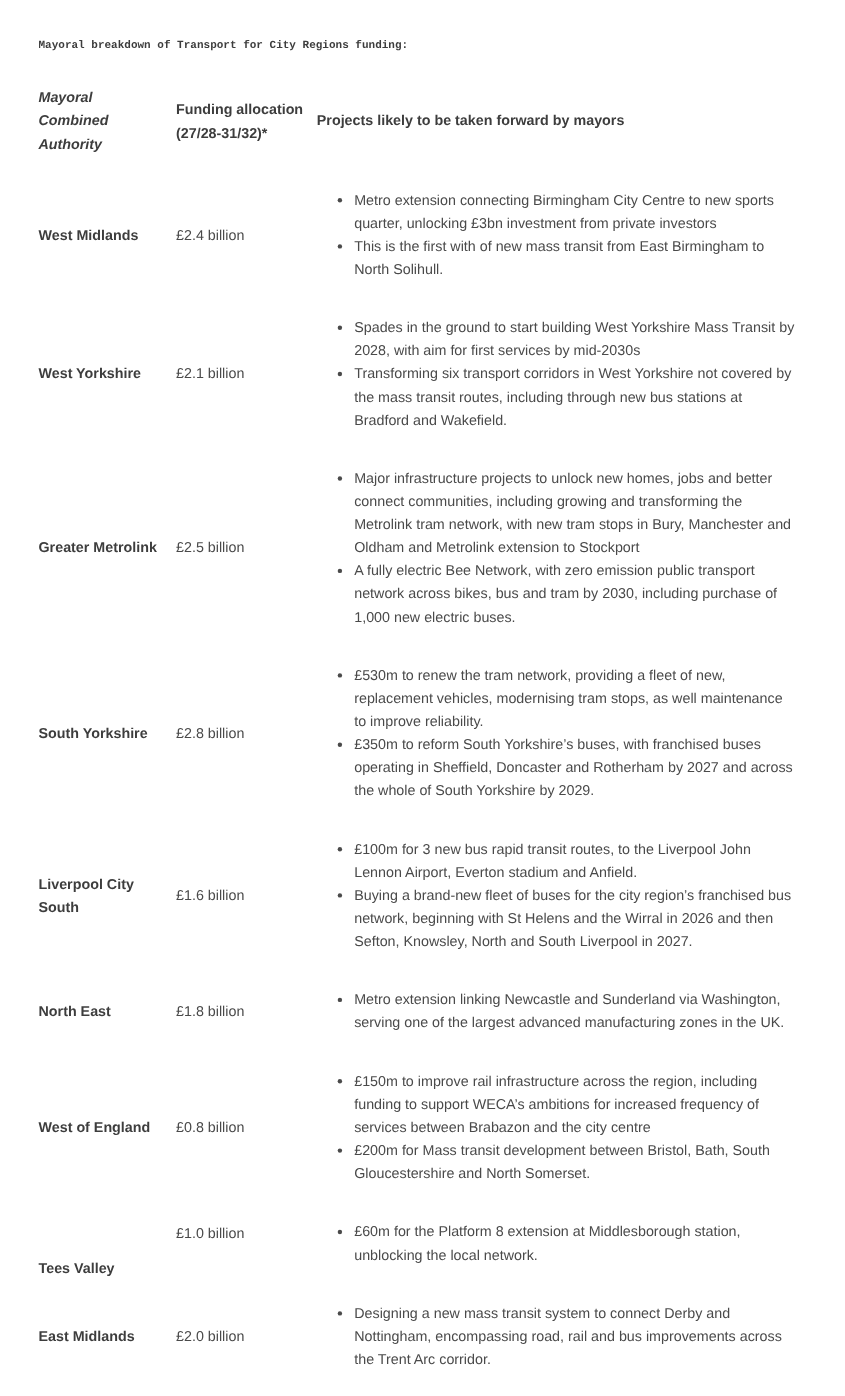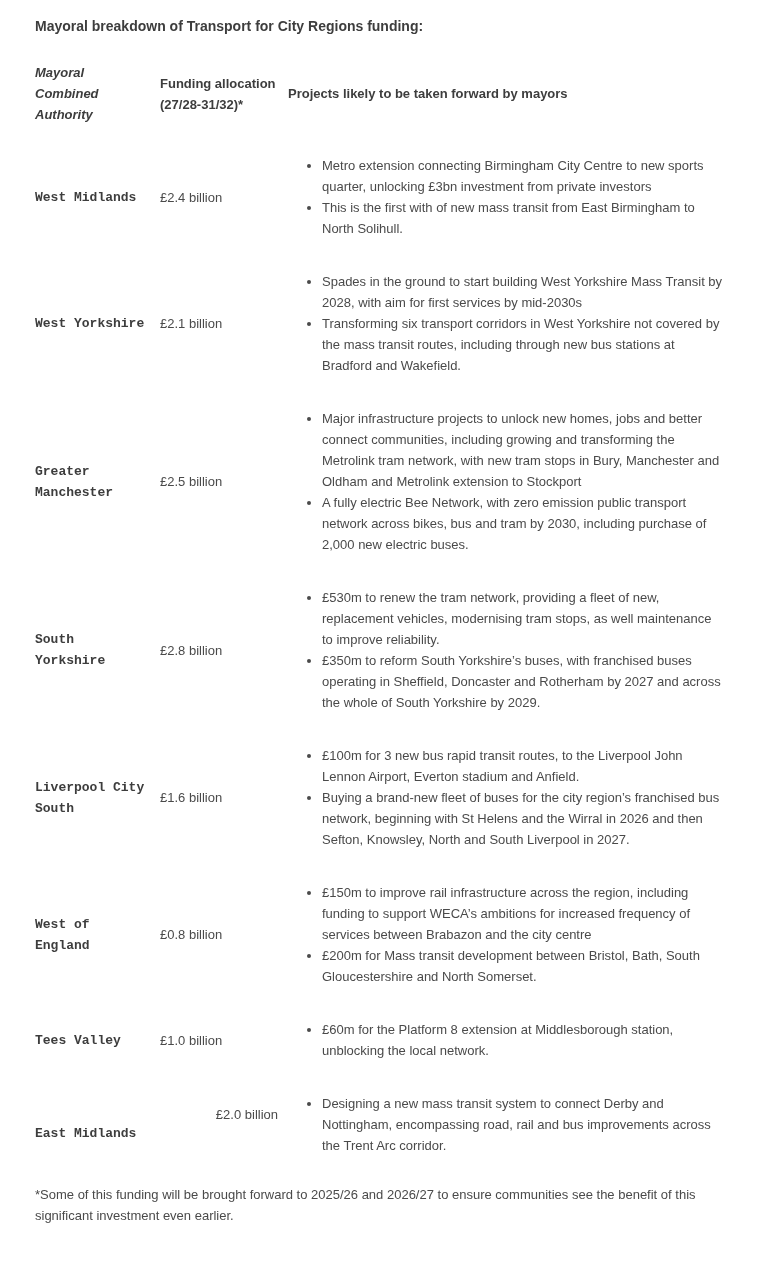--- a/index.html
+++ b/index.html
@@ -9,25 +9,26 @@
     width: 768px;
   }
   .page {
     position: relative;
     width: 768px;
     min-height: 1269px;
     background: #ffffff;
     padding: 16px 45px 30px 35px;
   }
   .title {
-    margin: 0 0 25px 0;
-    font-size: 14px;
+    margin: 16px 0 25px 0;
+    font-size: 10px;
     font-weight: 700;
     color: #3d3d3d;
     line-height: 21px;
+    font-family: Liberation Mono, monospace;
   }
   table.funding-table {
     border-collapse: collapse;
     width: 100%;
     table-layout: fixed;
   }
   th {
     text-align: left;
     vertical-align: middle;
     font-size: 13px;
@@ -43,32 +44,31 @@
     vertical-align: middle;
     font-size: 13px;
     line-height: 21px;
     color: #4a4a4a;
     padding: 16px 0;
   }
   td.authority {
     font-weight: 700;
     color: #3d3d3d;
     padding-right: 10px;
-    font-family: Liberation Mono, monospace;
   }
   td.funding { padding-right: 10px; }
   td.projects ul {
     margin: 0;
     padding-left: 34px;
     list-style: disc outside;
   }
   td.projects li { margin: 0; }
   
-  tbody tr:nth-child(8) td.funding   { position: relative; top: -10px; text-align: right; }
-  tbody tr:nth-child(8) td.authority { position: relative; top: 9px; }
+  tbody tr:nth-child(8) td.funding   { position: relative; top: -10px; }
+  tbody tr:nth-child(8) td.authority { position: relative; top: 22px; }
   .footnote {
     margin: 12px 0 0 0;
     font-size: 13px;
     line-height: 21px;
     color: #4a4a4a;
     max-width: 688px;
   }
 </style>
 </head>
 <body>
@@ -102,26 +102,26 @@
     <td class="funding">£2.1 billion</td>
     <td class="projects">
       <ul>
               <li>Spades in the ground to start building West Yorkshire Mass Transit by 2028, with aim for first services by mid-2030s</li>
               <li>Transforming six transport corridors in West Yorkshire not covered by the mass transit routes, including through new bus stations at Bradford and Wakefield.</li>
             </ul>
     </td>
   </tr>
 
   <tr>
-    <td class="authority">Greater Manchester</td>
+    <td class="authority">Greater Metrolink</td>
     <td class="funding">£2.5 billion</td>
     <td class="projects">
       <ul>
               <li>Major infrastructure projects to unlock new homes, jobs and better connect communities, including growing and transforming the Metrolink tram network, with new tram stops in Bury, Manchester and Oldham and Metrolink extension to Stockport</li>
-              <li>A fully electric Bee Network, with zero emission public transport network across bikes, bus and tram by 2030, including purchase of 2,000 new electric buses.</li>
+              <li>A fully electric Bee Network, with zero emission public transport network across bikes, bus and tram by 2030, including purchase of 1,000 new electric buses.</li>
             </ul>
     </td>
   </tr>
 
   <tr>
     <td class="authority">South Yorkshire</td>
     <td class="funding">£2.8 billion</td>
     <td class="projects">
       <ul>
               <li>£530m to renew the tram network, providing a fleet of new, replacement vehicles, modernising tram stops, as well maintenance to improve reliability.</li>
@@ -134,20 +134,29 @@
     <td class="authority">Liverpool City South</td>
     <td class="funding">£1.6 billion</td>
     <td class="projects">
       <ul>
               <li>£100m for 3 new bus rapid transit routes, to the Liverpool John Lennon Airport, Everton stadium and Anfield.</li>
               <li>Buying a brand-new fleet of buses for the city region’s franchised bus network, beginning with St Helens and the Wirral in 2026 and then Sefton, Knowsley, North and South Liverpool in 2027.</li>
             </ul>
     </td>
   </tr>
 
+  <tr>
+    <td class="authority">North East</td>
+    <td class="funding">£1.8 billion</td>
+    <td class="projects">
+      <ul>
+              <li>Metro extension linking Newcastle and Sunderland via Washington, serving one of the largest advanced manufacturing zones in the UK.</li>
+            </ul>
+    </td>
+  </tr>
 
   <tr>
     <td class="authority">West of England</td>
     <td class="funding">£0.8 billion</td>
     <td class="projects">
       <ul>
               <li>£150m to improve rail infrastructure across the region, including funding to support WECA’s ambitions for increased frequency of services between Brabazon and the city centre</li>
               <li>£200m for Mass transit development between Bristol, Bath, South Gloucestershire and North Somerset.</li>
             </ul>
     </td>

